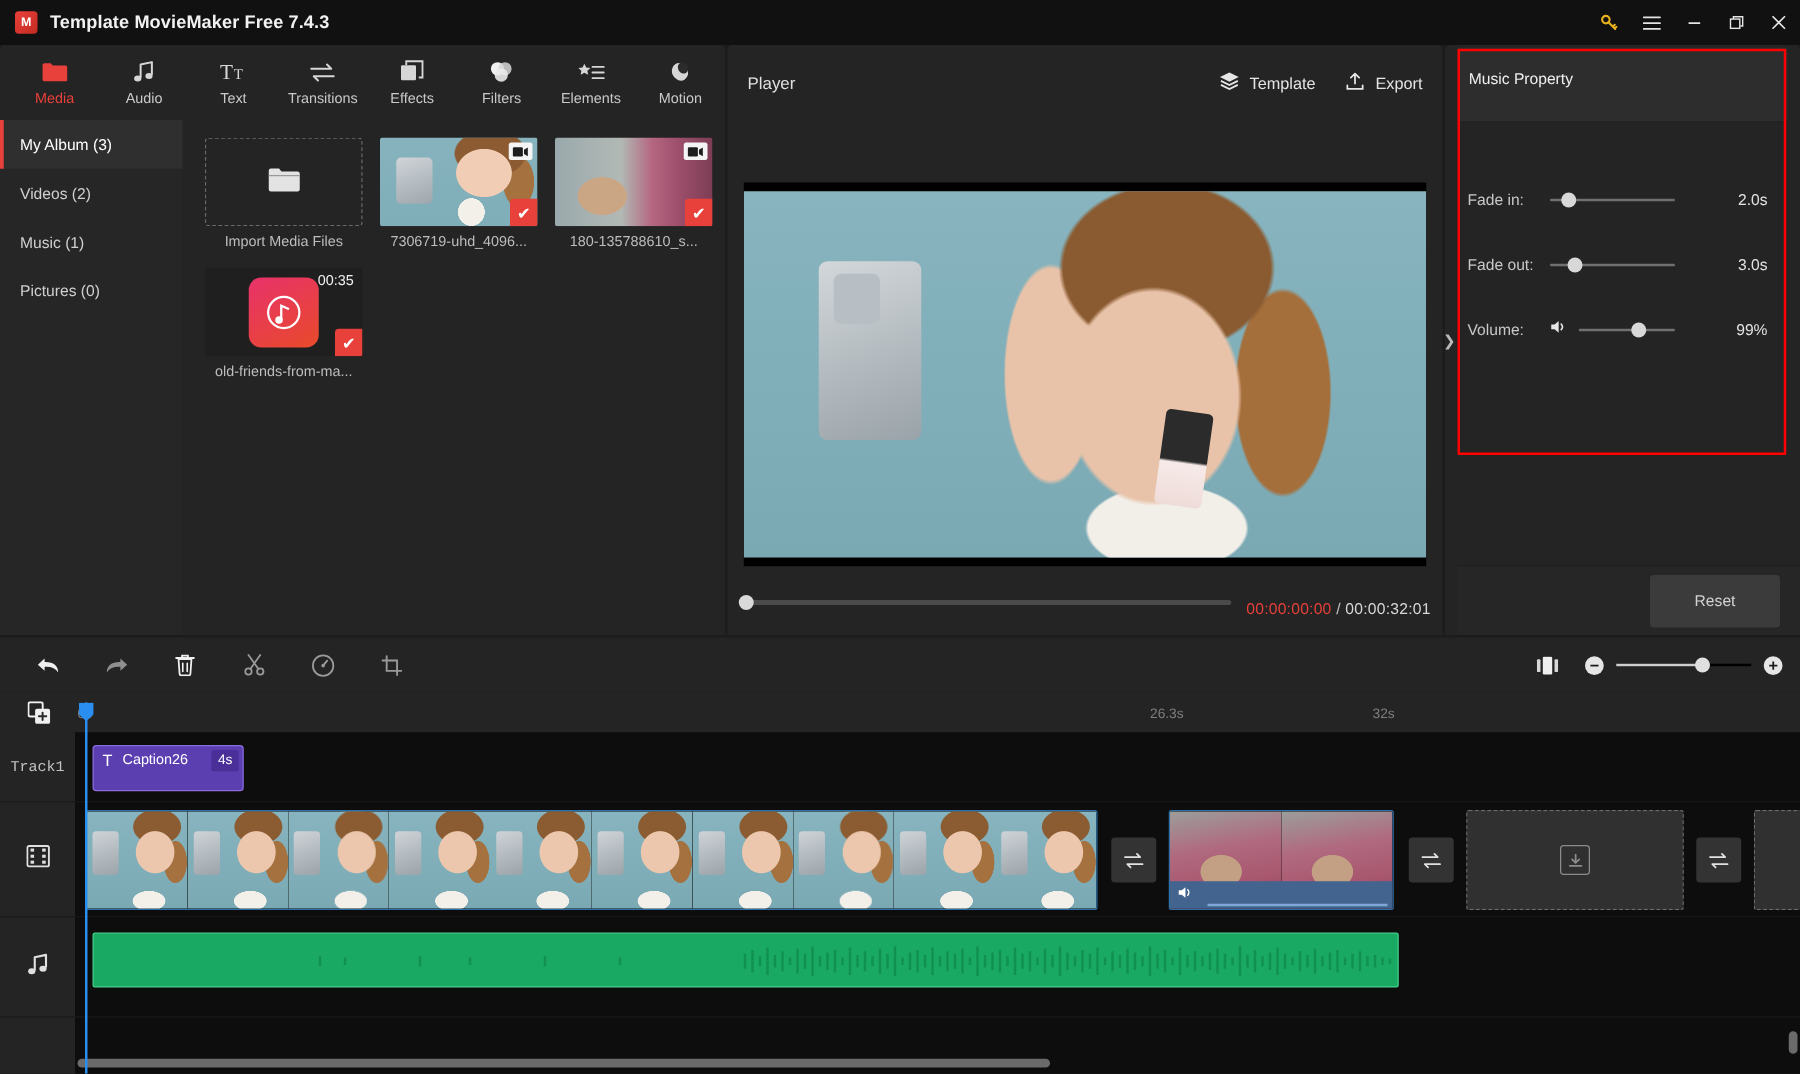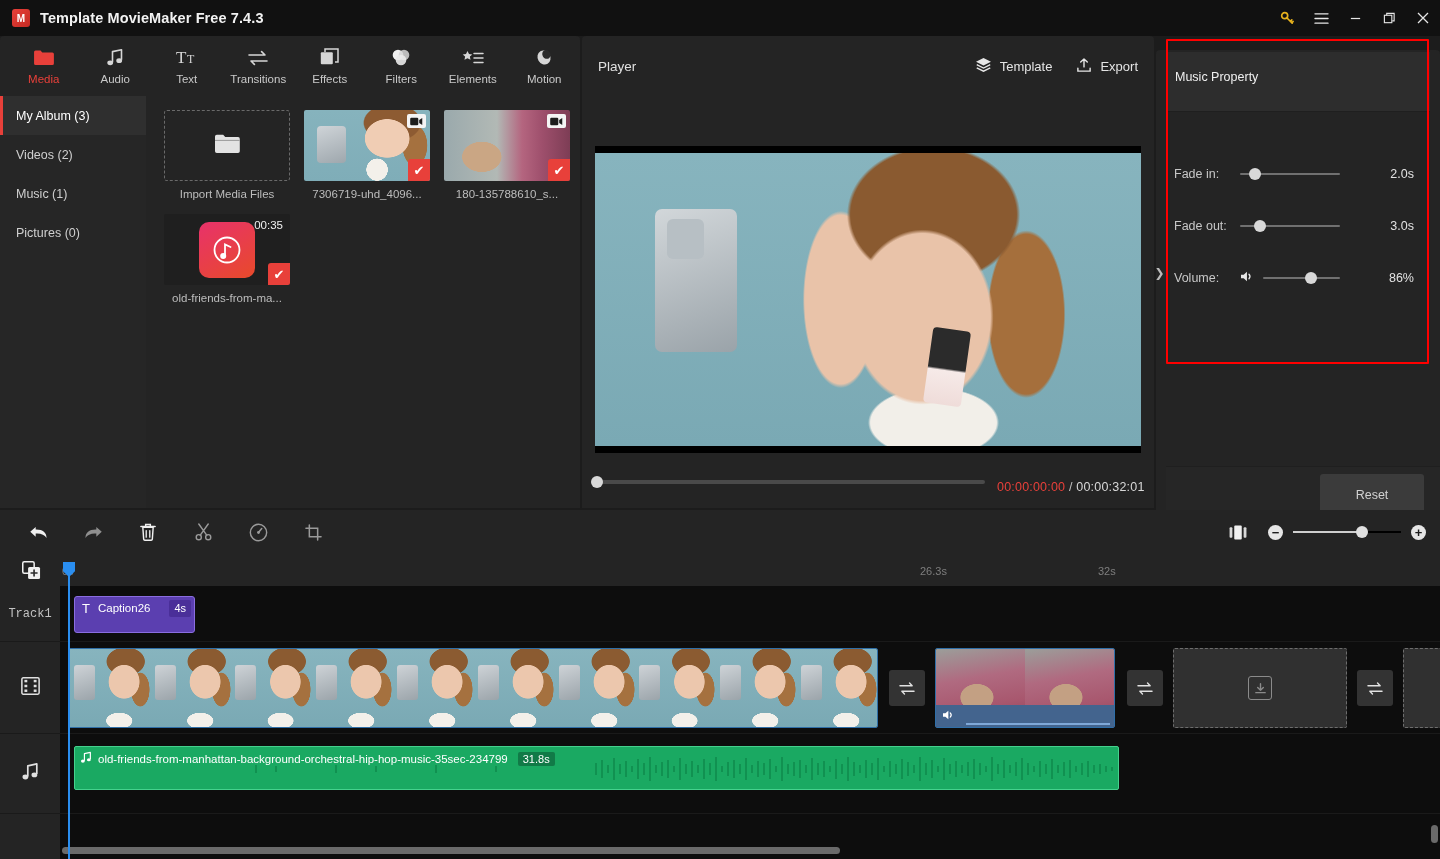--- a/index.html
+++ b/index.html
@@ -185,21 +185,21 @@
   .ratio-sel {
     margin-left: auto; width: 80px; height: 24px; background: #3a3a3a; border-radius: 3px;
     display: flex; align-items: center; padding: 0 8px; font-size: 12px; color: #cfcfcf; cursor: pointer;
   }
   .ratio-sel .chev { margin-left: auto; font-size: 9px; }
   .fs-btn { width: 30px; height: 30px; margin-right: 10px; margin-left: 8px; display: flex; align-items: center; justify-content: center; cursor: pointer; }
 
   
   .rightpanel {
     position: absolute; top: 36px; left: 1156px; width: 284px; height: 472px;
-    background: #242424; border-radius: 4px 4px 0 0; margin-top: 14px;
+    background: #242424; border-radius: 4px 4px 0 0;
   }
   .rp-highlight {
     position: absolute; top: 39px; left: 1166px; width: 263px; height: 325px;
     border: 2.5px solid #ff0000; border-radius: 1px; pointer-events: none; z-index: 8;
   }
   .rp-head { position: absolute; top: 2px; left: 10px; width: 264px; height: 60px; background: #2d2d2d; border-bottom: 1px solid #1f1f1f; }
   .rp-head-title { position: absolute; left: 9px; top: 18px; font-size: 12.5px; color: #f0f0f0; }
   .rp-body { position: absolute; top: 62px; left: 10px; width: 264px; height: 300px; padding-top: 36px; }
   .prow { height: 52px; display: flex; align-items: center; padding-left: 8px; }
   .plabel { width: 66px; font-size: 12.5px; color: #c8c8c8; }
@@ -642,21 +642,21 @@
         <span style="margin-right:8px">
           <svg width="15" height="13" viewBox="0 0 16 14">
               <path d="M1 5h2.9L7.4 2v10L3.9 9H1z" fill="#e6e6e6"></path>
               <path d="M9.6 4.6a3.6 3.6 0 0 1 0 4.8" fill="none" stroke="#e6e6e6" stroke-width="1.4" stroke-linecap="round"></path>
             </svg>
         </span>
         <div class="slider" style="width:77px">
           <div class="bar" style="width:77px"></div>
           <div class="knob" style="left:42px"></div>
         </div>
-        <div class="pval">86%</div>
+        <div class="pval">99%</div>
       </div>
     </div>
 
     <div class="rp-footer">
       <button class="reset-btn">Reset</button>
     </div>
   </div>
   <div class="rp-highlight"></div>
   <div class="collapse-arrow">❯</div>
 
@@ -947,31 +947,20 @@
                 <rect x="1030" y="15" width="2" height="6"></rect>
                 <rect x="1036" y="16" width="2" height="4"></rect>
               <rect x="180" y="14" width="2" height="8"></rect>
                 <rect x="200" y="15" width="2" height="6"></rect>
                 <rect x="260" y="14" width="2" height="8"></rect>
               <rect x="300" y="15" width="2" height="6"></rect>
                 <rect x="360" y="14" width="2" height="8"></rect>
                 <rect x="420" y="15" width="2" height="6"></rect>
             </g>
           </svg>
-          <div class="aclip-head">
-            <span>
-              <svg width="12" height="13" viewBox="0 0 13 14">
-                  <path d="M4.8 10.5V2.8l6.4-1.4v7.2" fill="none" stroke="#fff" stroke-width="1.3" stroke-linejoin="round"></path>
-                  <ellipse cx="3.1" cy="10.9" rx="2.1" ry="1.7" fill="#fff"></ellipse>
-                  <ellipse cx="9.6" cy="9.4" rx="2.1" ry="1.7" fill="#fff"></ellipse>
-                </svg>
-            </span>
-            <span class="aclip-name">old-friends-from-manhattan-background-orchestral-hip-hop-music-35sec-234799</span>
-            <span class="aclip-dur">31.8s</span>
-          </div>
         </div>
       </div>
     </div>
 
     <div class="playhead">
       <div class="playhead-cap"></div>
     </div>
 
     <div class="hscroll">
       <div class="hscroll-thumb"></div>

